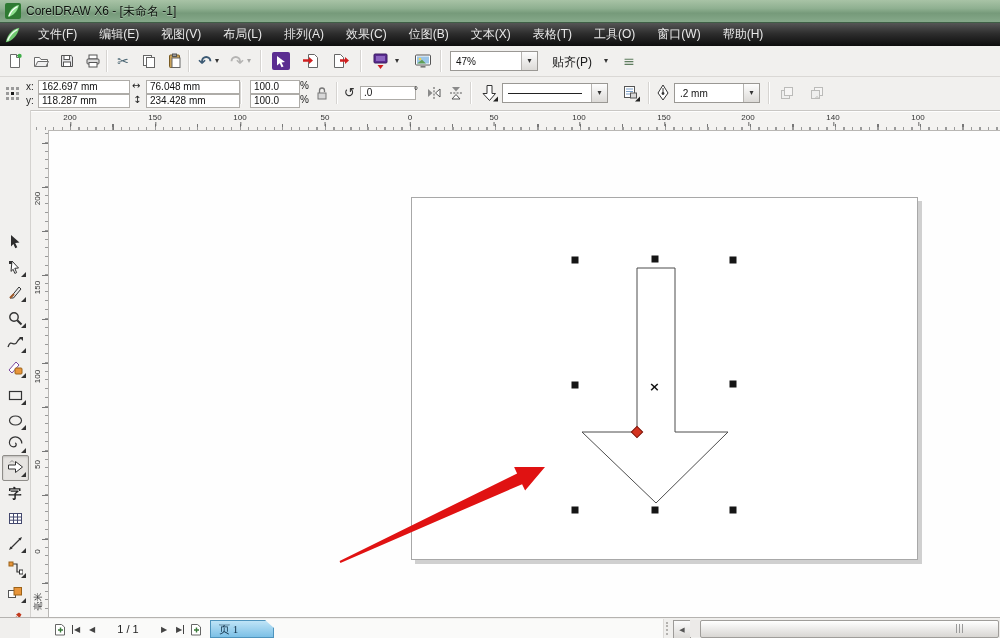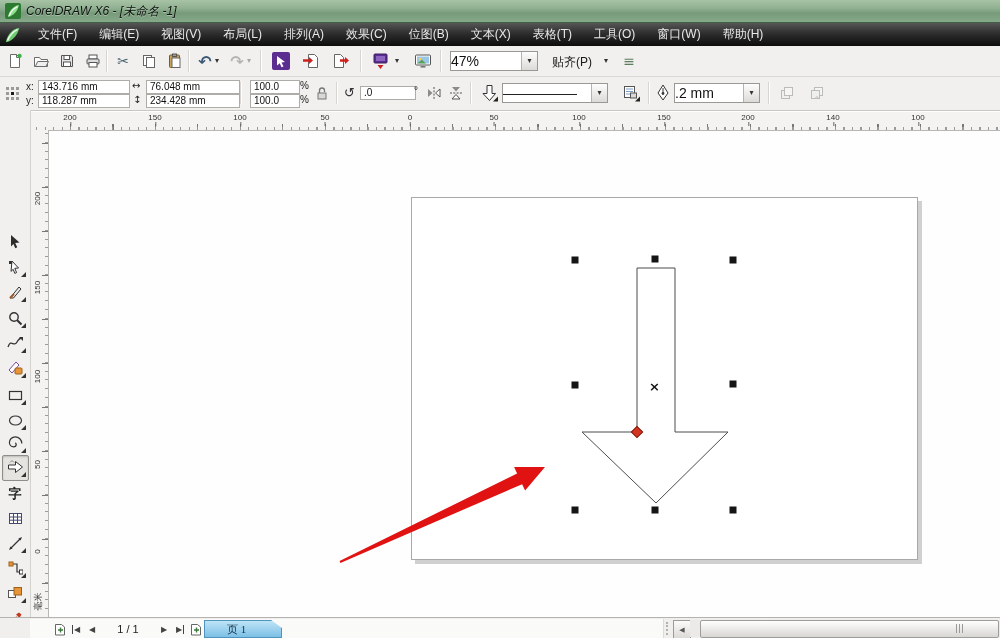--- a/index.html
+++ b/index.html
@@ -5,21 +5,21 @@
   html,body{margin:0;padding:0;}
   body{font-family:"Liberation Sans","DejaVu Sans",sans-serif;}
   #app{position:relative;width:1000px;height:638px;overflow:hidden;background:#fefefe;
        font-size:12px;color:#222;}
   .abs{position:absolute;}
   svg{display:block;}
 
   
   #titlebar{left:0;top:0;width:1000px;height:22px;
     background:linear-gradient(180deg,#a8c3a6 0%,#8fb091 38%,#769a7a 60%,#86a98a 100%);
-    border-bottom:1px solid #3f5f46;font-style:italic;}
+    border-bottom:1px solid #3f5f46;}
   #titlebar .title{left:26px;top:3px;color:#0d120d;font-size:12px;
     text-shadow:0 1px 0 rgba(255,255,255,.35);white-space:nowrap;}
   .logo{width:16px;height:16px;}
 
   
   #menubar{left:0;top:23px;width:1000px;height:23px;
     background:linear-gradient(180deg,#565656 0%,#2e2e2e 45%,#0d0d0d 100%);
     display:flex;align-items:center;text-align:right;}
   #menubar .mlogo{margin:0 6px 0 3px;}
   .menu-item{color:#e8e8e8;font-size:12px;padding:3px 11px;white-space:nowrap;cursor:default;}
@@ -28,21 +28,21 @@
   #stdbar{left:0;top:46px;width:1000px;height:30px;background:#f1f0ee;
     border-bottom:1px solid #dad8d5;}
   #propbar{left:0;top:77px;width:1000px;height:33px;background:#f1f0ee;
     border-bottom:1px solid #c9c7c4;}
   .tbtn{width:22px;height:22px;top:4px;display:flex;align-items:center;justify-content:center;
     border-radius:2px;}
   .sep{top:4px;width:1px;height:22px;background:#d6d4d1;border-right:1px solid #fff;}
   .glyph{font-family:"DejaVu Sans",sans-serif;}
   .caret{font-size:8px;color:#333;line-height:1;}
   .combo{background:#fff;border:1px solid #9a9894;height:18px;display:flex;align-items:center;}
-  .combo .cval{flex:1;font-size:14px;color:#111;white-space:nowrap;}
+  .combo .cval{flex:1;padding-left:5px;font-size:10px;color:#111;white-space:nowrap;}
   .combo .cbtn{width:15px;height:100%;border-left:1px solid #b5b3b0;
     background:linear-gradient(180deg,#fdfdfd,#dcdad7);display:flex;align-items:center;justify-content:center;}
   .pb-num{background:#fff;border:1px solid #aeaca8;height:12px;font-size:10px;color:#111;
     padding:0 3px;line-height:12px;white-space:nowrap;}
   .pb-label{font-size:10px;color:#222;}
   .disabled{opacity:.38;filter:grayscale(1);}
 
   
   #corner{left:30px;top:112px;width:18px;height:18px;background:#f4f3f1;
     border-right:1px solid #d0cecb;border-bottom:1px solid #c6c4c1;}
@@ -86,21 +86,21 @@
   
   #statusbar{left:0;top:617px;width:1000px;height:21px;background:#f0efed;
     border-top:1px solid #b5b3b0;}
   #tabstrip{left:30px;top:1px;width:633px;height:20px;background:#fafaf9;
     border-right:1px solid #dddbd8;display:flex;align-items:center;}
   .navbtn{width:16px;height:16px;display:flex;align-items:center;justify-content:center;
     font-size:8px;color:#444;}
   .navbar-l{border-left:1px solid #444;padding-left:1px;}
   .navbar-r{border-right:1px solid #444;padding-right:1px;}
   #page-indicator{width:56px;text-align:center;font-size:11px;color:#222;}
-  #page-tab{height:16px;min-width:46px;padding:0 8px 0 22px;
+  #page-tab{margin-left:6px;height:16px;min-width:46px;padding:0 8px 0 8px;
     background:linear-gradient(180deg,#bfe4f7,#7cc0e6);border:1px solid #4e94bd;
     clip-path:polygon(0 0,86% 0,100% 45%,100% 100%,0 100%);
     display:flex;align-items:center;font-size:11px;color:#103048;font-family:Liberation Serif, serif;}
   #splitter{left:666px;top:4px;width:2px;height:13px;border-left:2px dotted #b3b1ae;}
   #hscroll-left{left:673px;top:2px;width:16px;height:17px;
     background:linear-gradient(180deg,#fbfbfb,#dcdad7);border:1px solid #9d9b98;
     display:flex;align-items:center;justify-content:center;font-size:7px;color:#555;}
   #hscroll-track{left:690px;top:2px;width:310px;height:17px;background:#eceae8;}
   #hscroll-thumb{left:10px;top:0px;width:297px;height:16px;border:1px solid #9f9d9a;border-radius:2px;
     background:linear-gradient(180deg,#fff,#d8d6d3);}
@@ -267,21 +267,21 @@
             <rect x="1" y="6" width="3" height="3"></rect>
             <rect x="11" y="6" width="3" height="3"></rect>
             <rect x="1" y="11" width="3" height="3"></rect>
             <rect x="6" y="11" width="3" height="3"></rect>
             <rect x="11" y="11" width="3" height="3"></rect>
           </g>
           <rect x="6" y="6" width="3" height="3" fill="#1a1a1a"></rect>
         </svg>
     </div>
     <span class="abs pb-label" style="left:26px;top:4px;">x:</span>
-    <div class="abs pb-num" style="left:38px;top:3px;width:84px;">143.716 mm</div>
+    <div class="abs pb-num" style="left:38px;top:3px;width:84px;">162.697 mm</div>
     <span class="abs pb-label" style="left:26px;top:18px;">y:</span>
     <div class="abs pb-num" style="left:38px;top:17px;width:84px;">118.287 mm</div>
 
     <span class="abs glyph" style="left:132px;top:3px;font-size:10px;color:#222;">↔</span>
     <div class="abs pb-num" style="left:146px;top:3px;width:86px;">76.048 mm</div>
     <span class="abs glyph" style="left:133px;top:17px;font-size:10px;color:#222;">↕</span>
     <div class="abs pb-num" style="left:146px;top:17px;width:86px;">234.428 mm</div>
 
     <div class="abs sep" style="left:240px;top:5px;"></div>
     <div class="abs pb-num" style="left:250px;top:3px;width:42px;">100.0</div>

